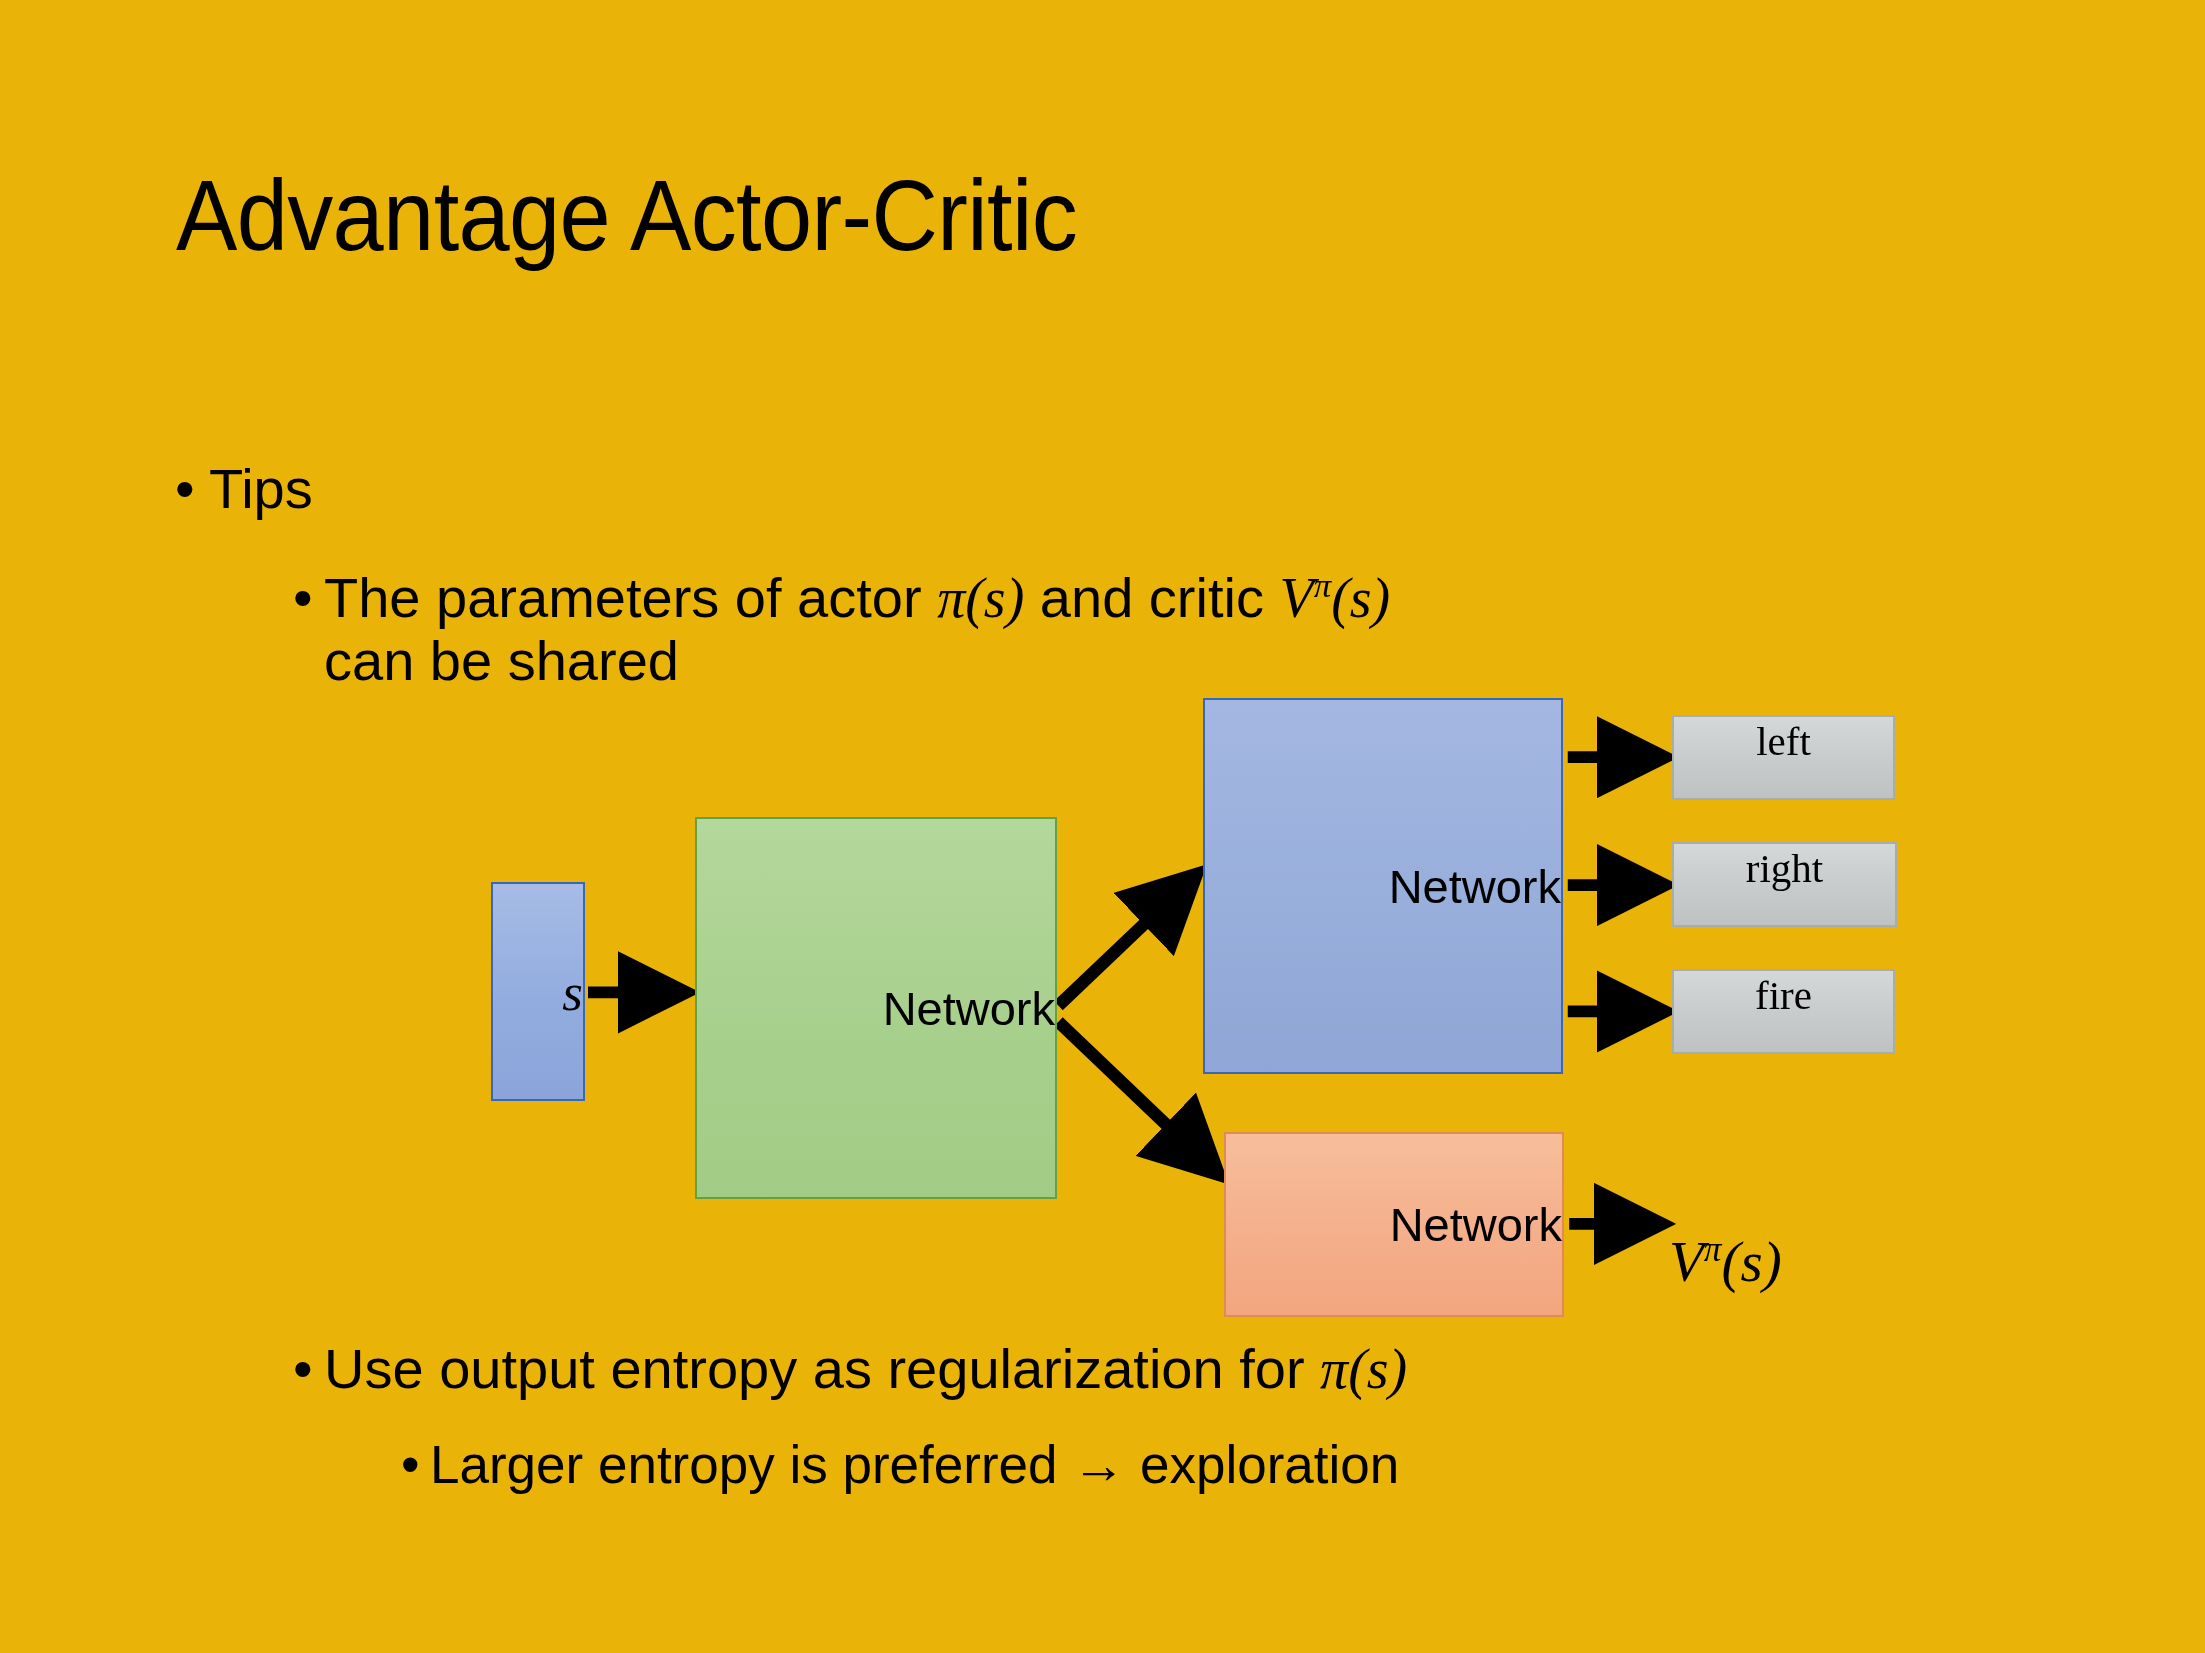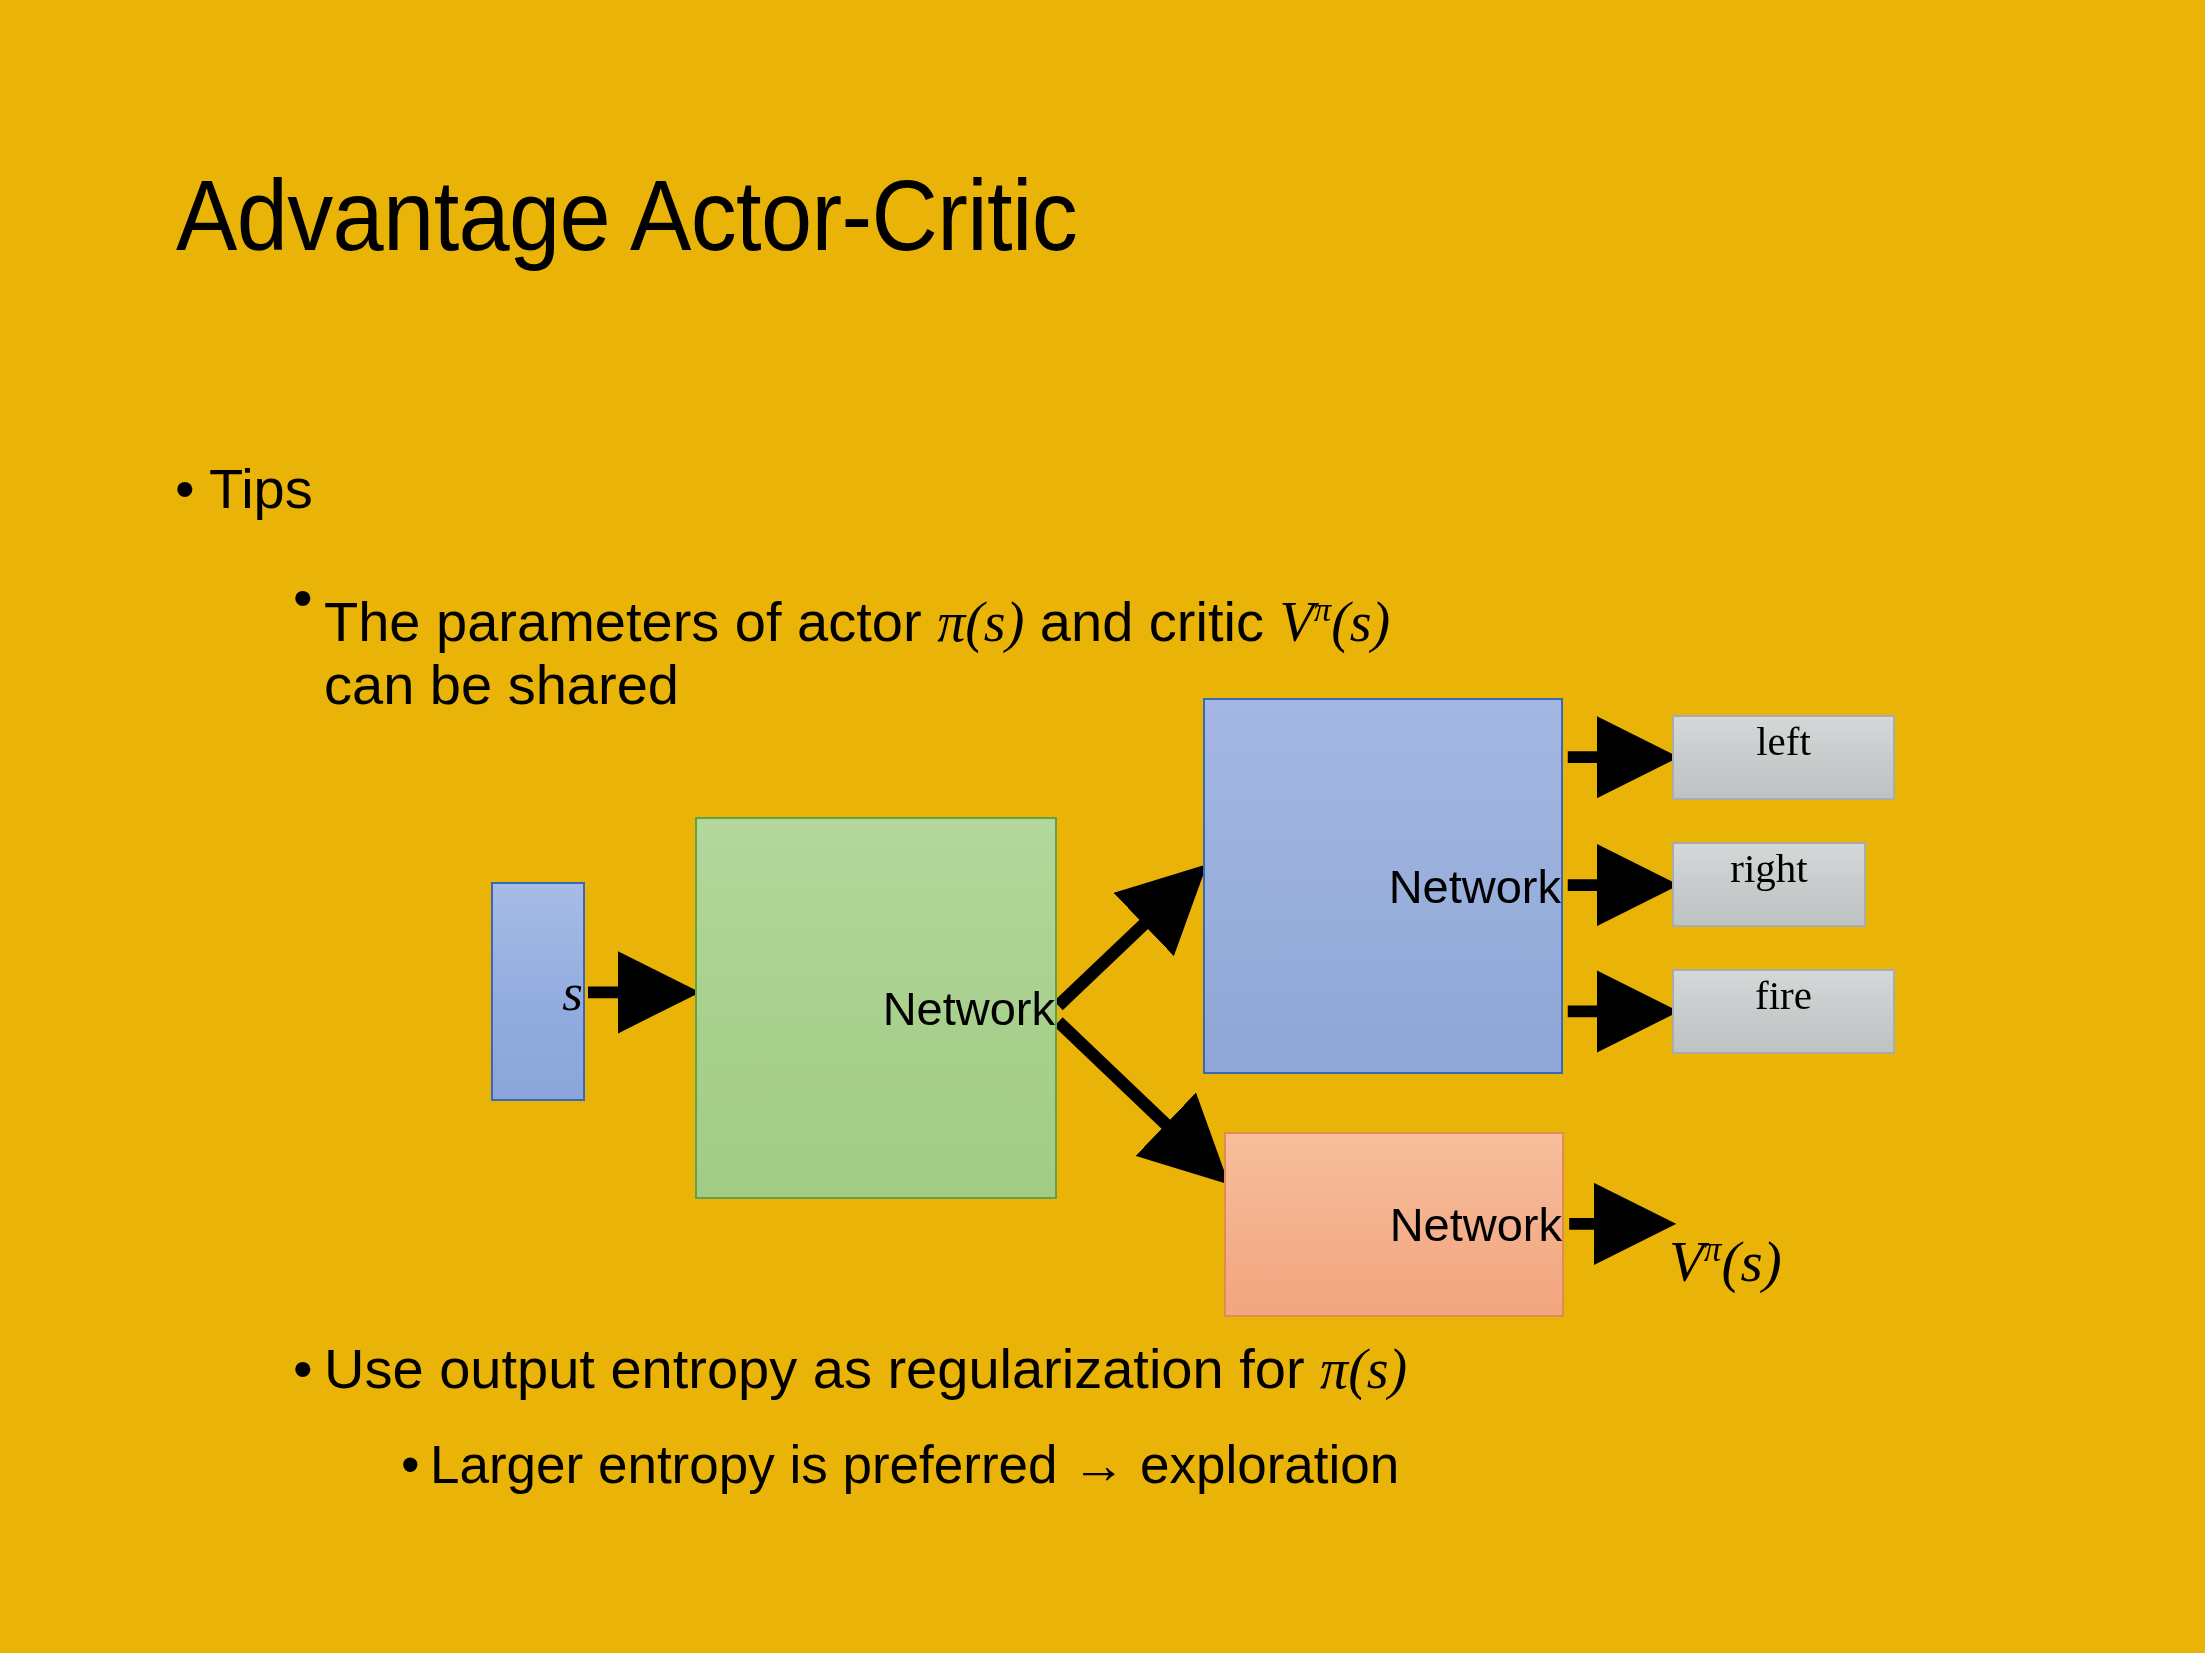--- a/index.html
+++ b/index.html
@@ -65,21 +65,21 @@
   
   #b-params {
     left: 293px;
     top: 567px;
     font-size: 56px;
     line-height: 1.12;
     white-space: normal;
     width: 1705px;
   }
   #b-params .bullet-dot { width: 31px; }
-  #b-params .bullet-text { width: 1661px; margin-top: 24px; }
+  #b-params .bullet-text { width: 1661px; }
 
   
   #b-entropy {
     left: 293px;
     top: 1339px;
     font-size: 56px;
     line-height: 1.06;
   }
   #b-entropy .bullet-dot { width: 31px; }
 
@@ -171,21 +171,21 @@
     display: flex;
     align-items: flex-start;
     justify-content: center;
     background: linear-gradient(180deg, #D4D8D9 0%, #C9CDCE 45%, #BEC2C3 100%);
     border: 2.2px solid #A8ACAD;
     font-family: "Liberation Serif", "DejaVu Serif", serif;
     font-size: 41px;
     color: #000000;
   }
   #act-left  { left: 1672px; top: 715px;  width: 223px; height: 85px; }
-  #act-right { left: 1672px; top: 842px; width: 194px; height: 85px; }
+  #act-right { left: 1672px; top: 842px; width: 225px; height: 85px; }
   #act-fire  { left: 1672px; top: 969px; width: 223px; height: 85px; }
 
   
   #value-label {
     position: absolute;
     left: 1669px;
     top: 1229px;
     font-family: "Liberation Serif", "DejaVu Serif", serif;
     font-size: 57px;
     white-space: nowrap;

